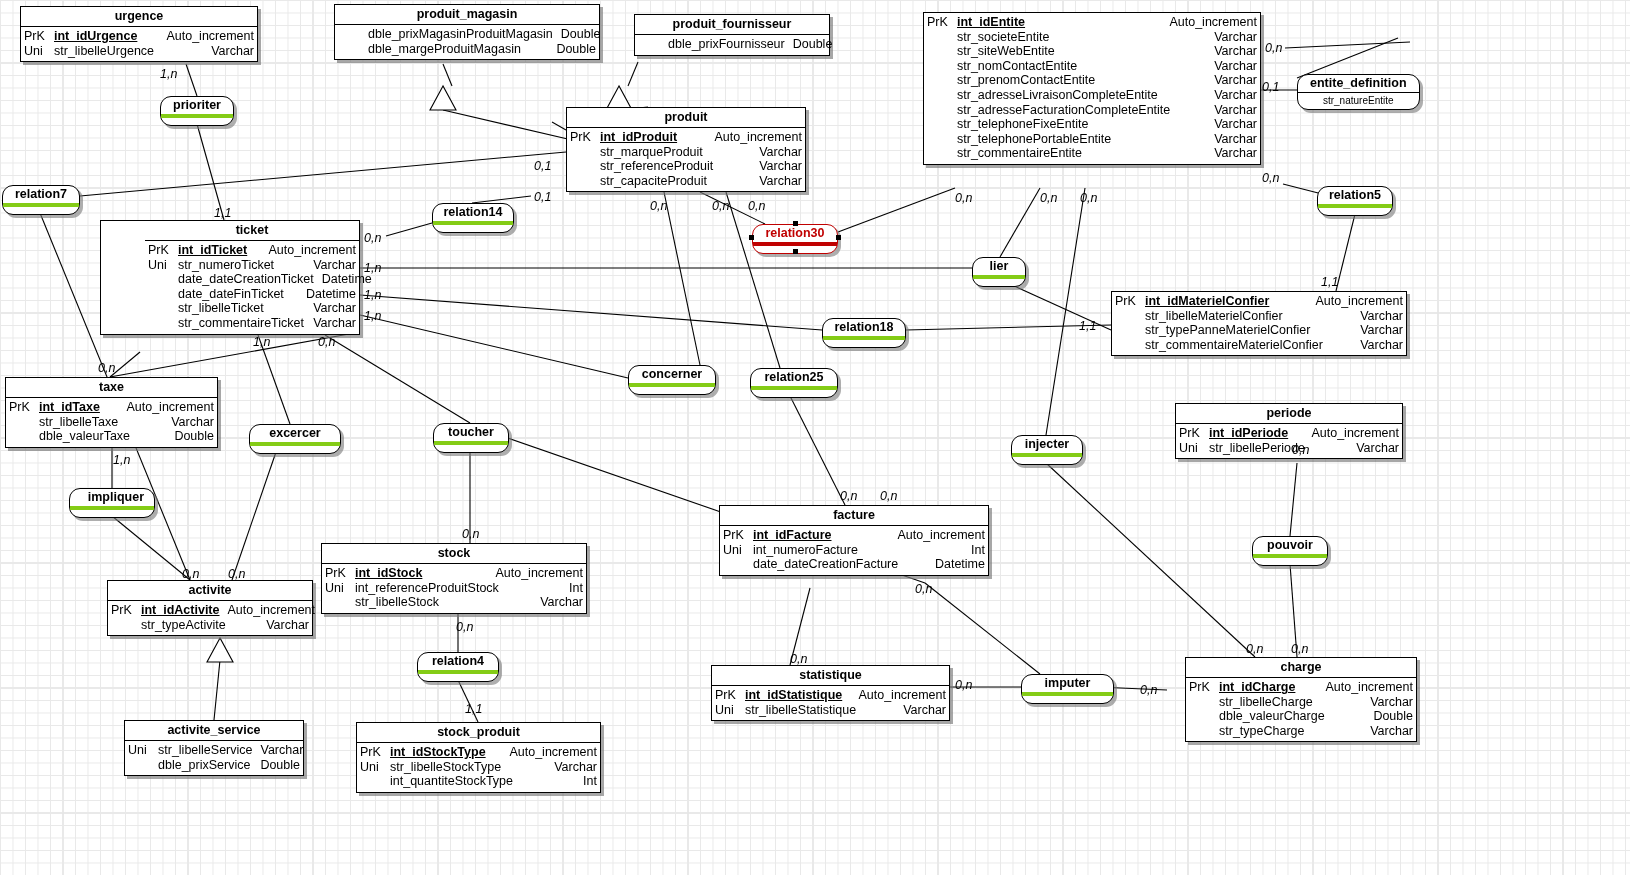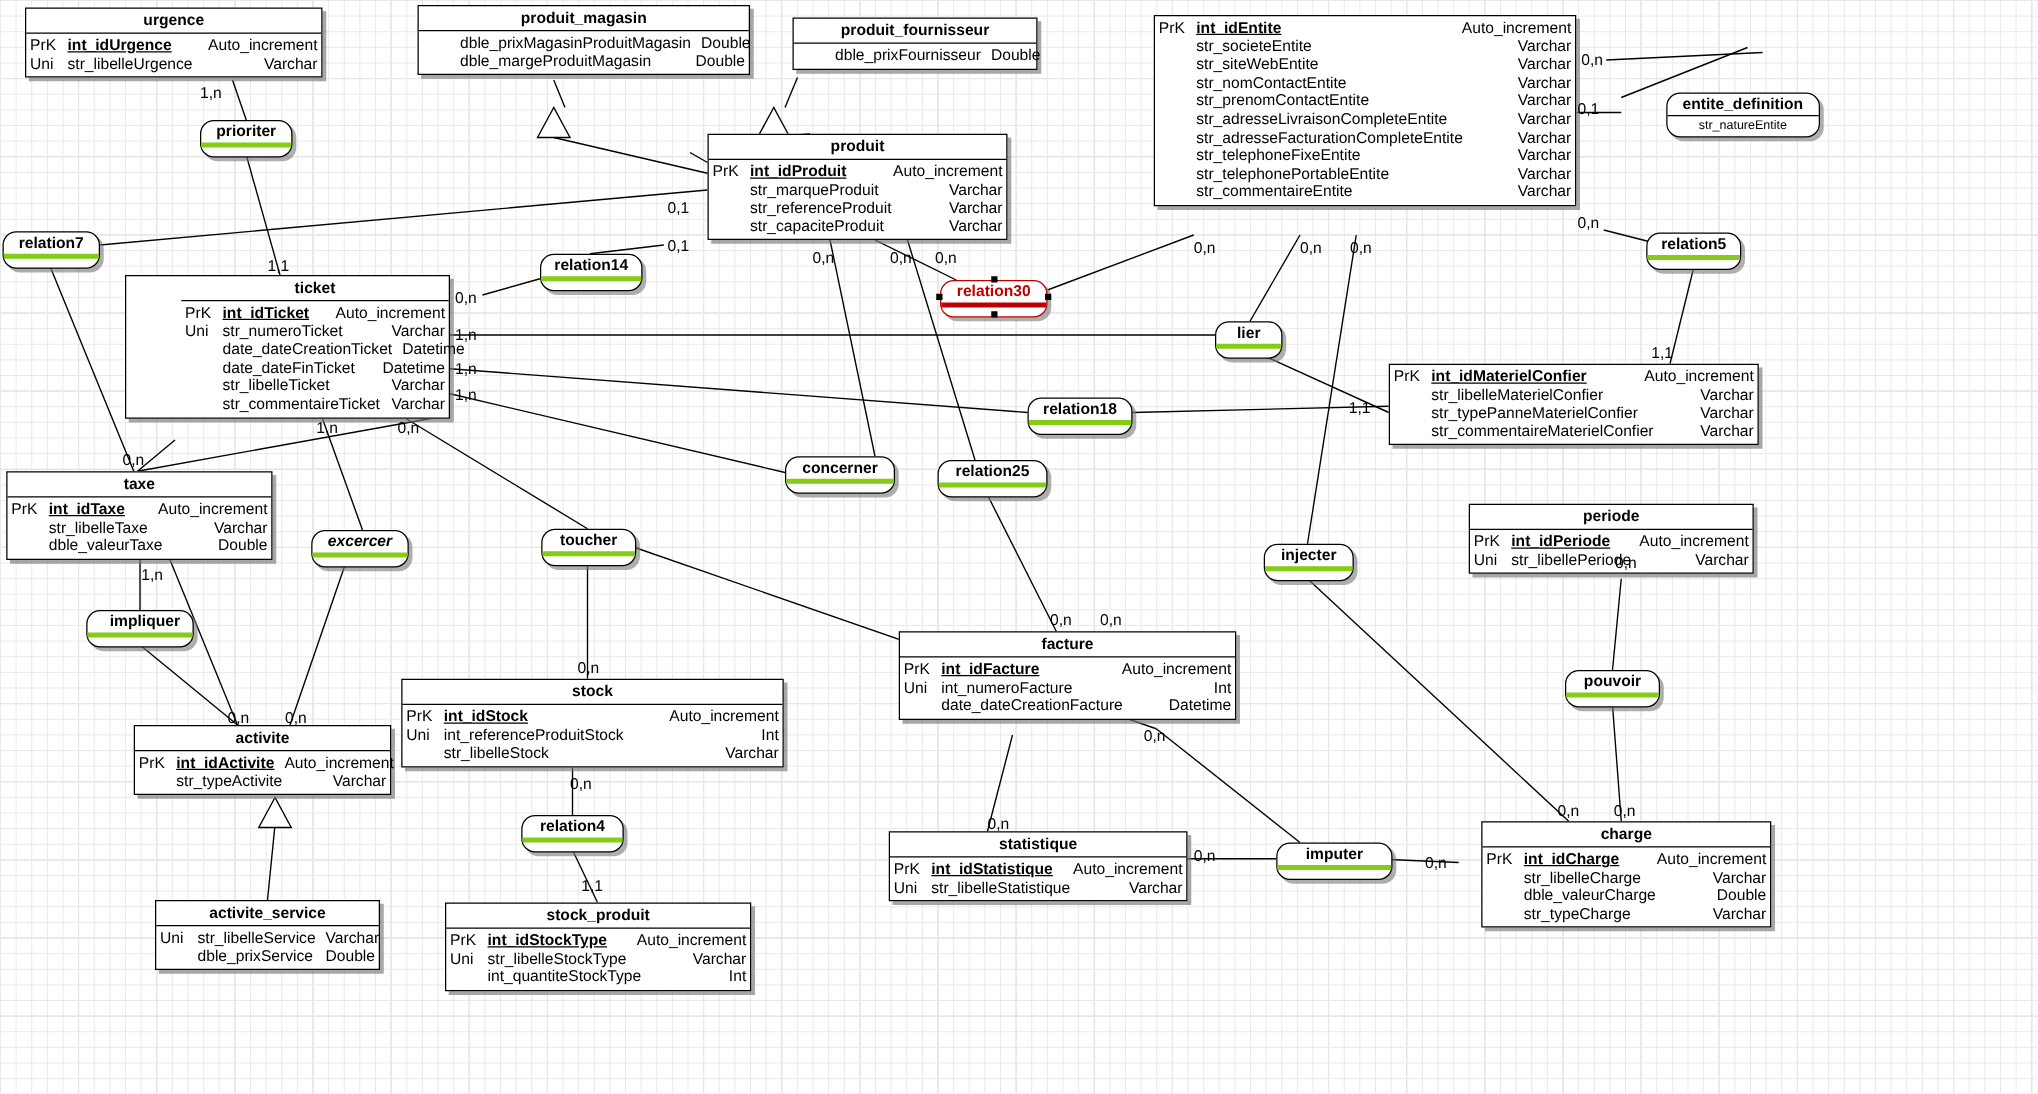--- a/index.html
+++ b/index.html
@@ -84,21 +84,21 @@
   }
   .relattr .rname{font-weight:bold;font-size:12.5px;line-height:15px;padding:1px 12px;
     border-bottom:1px solid #000;white-space:nowrap;}
   .relattr .rattr{font-size:10px;line-height:15px;padding:0 12px 1px 12px;white-space:nowrap;}
 
   
   .card{
     position:absolute;
     font-size:12.5px;line-height:13px;
     color:#000;background:transparent;
-    white-space:nowrap;z-index:7;
+    white-space:nowrap;z-index:7;font-style:italic;
   }
 </style>
 </head>
 <body>
 
 <div id="canvas"></div>
 
 <svg id="links">
   <g stroke="#000" stroke-width="1.1" fill="none">
 
@@ -426,21 +426,21 @@
           <span class="n">int_numeroFacture</span>
           <span class="t">Int</span>
         </div>
         <div class="arow">
           <span class="k"></span>
           <span class="n">date_dateCreationFacture</span>
           <span class="t">Datetime</span>
         </div>
       </div>
     </div>
-    <div class="entity" style="left: 321px; top: 543px; width: 306px;">
+    <div class="entity" style="left: 321px; top: 543px; width: 266px;">
       <div class="ename">stock</div>
       <div class="attrs">
         <div class="arow">
           <span class="k">PrK</span>
           <span class="n pk">int_idStock</span>
           <span class="t">Auto_increment</span>
         </div>
         <div class="arow">
           <span class="k">Uni</span>
           <span class="n">int_referenceProduitStock</span>
@@ -578,21 +578,21 @@
       <div class="rbody"></div>
     </div>
     <div class="rel" style="left: 628px; top: 365px; width: 88px;">
       <div class="rname">concerner</div>
       <div class="rbody"></div>
     </div>
     <div class="rel" style="left: 750px; top: 368px; width: 88px;">
       <div class="rname">relation25</div>
       <div class="rbody"></div>
     </div>
-    <div class="rel" style="left: 249px; top: 424px; width: 78px; font-style: italic;">
+    <div class="rel" style="left: 249px; top: 424px; width: 92px;">
       <div class="rname">excercer</div>
       <div class="rbody"></div>
     </div>
     <div class="rel" style="left: 433px; top: 423px; width: 76px;">
       <div class="rname">toucher</div>
       <div class="rbody"></div>
     </div>
     <div class="rel" style="left: 1011px; top: 435px; width: 72px;">
       <div class="rname">injecter</div>
       <div class="rbody"></div>
@@ -606,21 +606,21 @@
       <div class="rbody"></div>
     </div>
     <div class="rel" style="left: 417px; top: 652px; width: 82px;">
       <div class="rname">relation4</div>
       <div class="rbody"></div>
     </div>
     <div class="rel" style="left: 1021px; top: 674px; width: 93px;">
       <div class="rname">imputer</div>
       <div class="rbody"></div>
     </div>
-    <div class="relattr" style="left: 1297px; top: 74px; margin-left: 36px;">
+    <div class="relattr" style="left: 1297px; top: 74px;">
       <div class="rname">entite_definition</div>
       <div class="rattr">str_natureEntite</div>
     </div>
   </div>
 <div id="card-layer">
     <div class="card" style="left: 160px; top: 68px;">1,n</div>
     <div class="card" style="left: 1265px; top: 42px;">0,n</div>
     <div class="card" style="left: 1262px; top: 81px;">0,1</div>
     <div class="card" style="left: 1262px; top: 172px;">0,n</div>
     <div class="card" style="left: 534px; top: 160px;">0,1</div>

